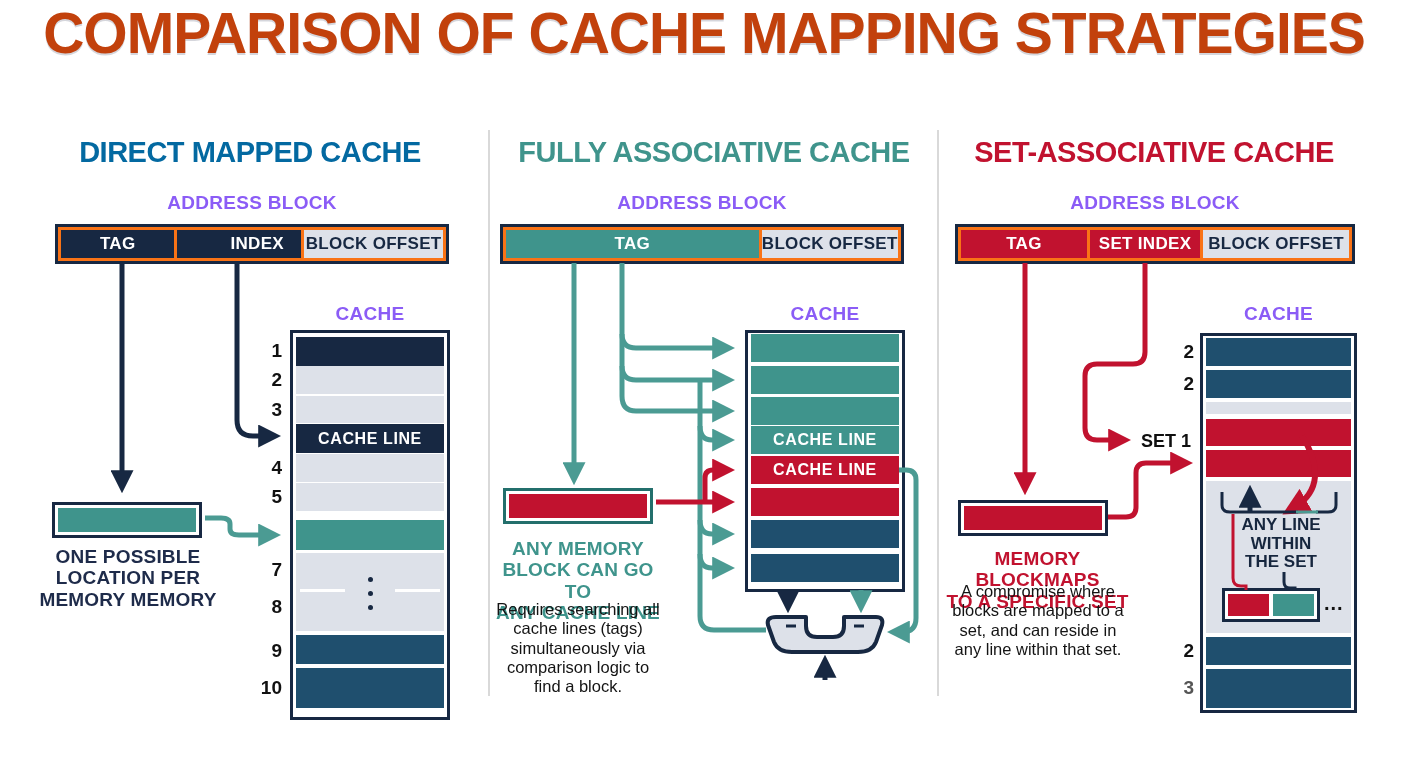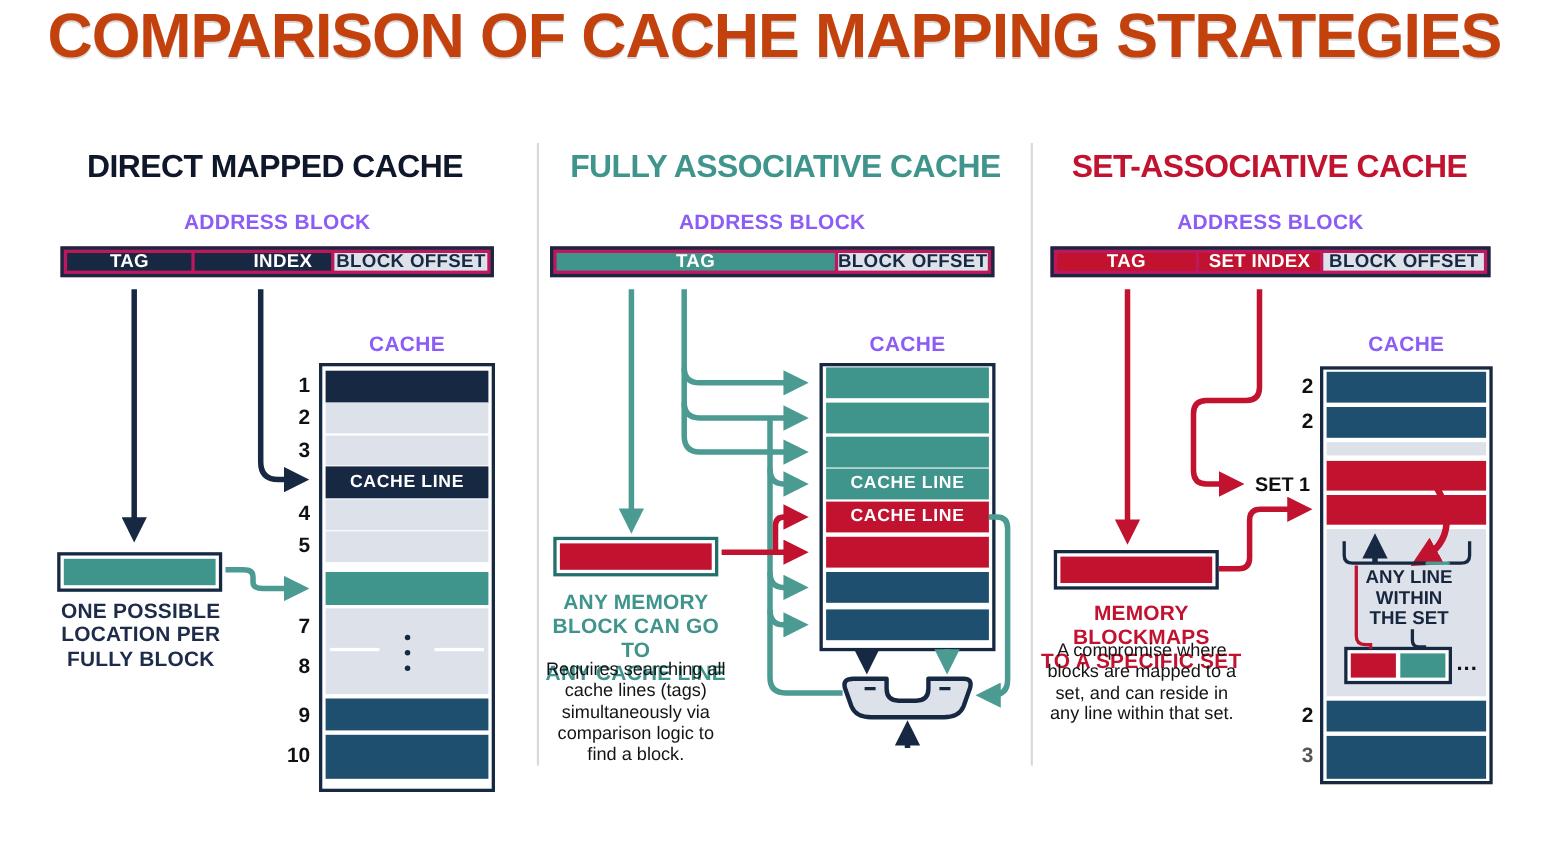--- a/index.html
+++ b/index.html
@@ -6,22 +6,22 @@
   #stage{position:relative;width:1408px;height:768px;background:#ffffff;overflow:hidden;
          font-family:"Liberation Sans", sans-serif;}
   .abs{position:absolute;}
   .ctr{text-align:center;}
   .pre{white-space:pre-line;}
   .title{left:0;top:40;width:1408px;text-align:center;font-size:57px;font-weight:bold;
          letter-spacing:-1px;color:#c2410c;text-shadow:0 2px 0 rgba(20,30,60,.18);}
   .colhead{font-size:29px;font-weight:bold;letter-spacing:-.5px;top:136px;text-align:center;}
   .divider{width:2px;background:#d9d9d9;top:130px;height:566px;}
   .label19{font-weight:bold;font-size:19px;color:#8b5cf6;letter-spacing:.3px;}
-  .addr{border:3px solid #172842;background:#be185d;display:flex;gap:3px;padding:3px;
-        box-sizing:border-box;height:28px;top:224px;}
+  .addr{border:3px solid #172842;background:#f97316;display:flex;gap:3px;padding:3px;
+        box-sizing:border-box;height:40px;top:224px;}
   .seg{display:flex;align-items:center;justify-content:center;font-weight:bold;font-size:17px;letter-spacing:.3px;}
   .seg-navy{background:#172842;color:#fff;}
   .seg-teal{background:#3f948c;color:#fff;}
   .seg-red{background:#c1122f;color:#fff;}
   .seg-light{background:#dde1e9;color:#172842;}
   .cachebox{border:3px solid #172842;background:#fff;box-sizing:border-box;}
   .row{position:absolute;}
   .navy{background:#172842;}
   .steel{background:#1f4f6e;}
   .teal{background:#3f948c;}
@@ -42,21 +42,21 @@
 </head>
 <body>
 
 <div id="stage">
 
   <div class="abs title">COMPARISON OF CACHE MAPPING STRATEGIES</div>
 
   <div class="abs divider" style="left:488px;"></div>
   <div class="abs divider" style="left:937px;"></div>
 
-  <div class="abs colhead" style="left:40px;width:420px;color:#0f172a;">DIRECT MAPPED CACHE</div>
+  <div class="abs colhead" style="left:40px;width:420px;color:#0369a1;">DIRECT MAPPED CACHE</div>
   <div class="abs colhead" style="left:494px;width:440px;color:#3f948c;">FULLY ASSOCIATIVE CACHE</div>
   <div class="abs colhead" style="left:940px;width:428px;color:#c1122f;">SET-ASSOCIATIVE CACHE</div>
 
   <div class="abs label19 ctr" style="left:55px;top:192px;width:394px;">ADDRESS BLOCK</div>
   <div class="abs addr" style="left:55px;width:394px;">
     <div class="seg seg-navy" style="flex:1.29;">TAG</div>
     <div class="seg seg-navy" style="flex:1;padding-left:36px;">INDEX</div>
     <div class="seg seg-light" style="flex:1.58;">BLOCK OFFSET</div>
   </div>
 
@@ -86,21 +86,21 @@
   <div class="num" style="left:248px;top:570px;">7</div>
   <div class="num" style="left:248px;top:607px;">8</div>
   <div class="num" style="left:248px;top:651px;">9</div>
   <div class="num" style="left:248px;top:688px;">10</div>
 
   <div class="abs memblock" style="left:52px;top:502px;width:150px;height:36px;">
     <div class="fill teal"></div>
   </div>
   <div class="abs callout-h ctr pre" style="left:28px;top:546px;width:200px;color:#1e2b4a;">ONE POSSIBLE
 LOCATION PER
-FULLY BLOCK</div>
+MEMORY MEMORY</div>
 
   <div class="abs label19 ctr" style="left:500px;top:192px;width:404px;">ADDRESS BLOCK</div>
   <div class="abs addr" style="left:500px;width:404px;">
     <div class="seg seg-teal" style="flex:1.85;">TAG</div>
     <div class="seg seg-light" style="flex:1;">BLOCK OFFSET</div>
   </div>
 
   <div class="abs label19 ctr" style="left:745px;top:303px;width:160px;">CACHE</div>
   <div class="abs cachebox" style="left:745px;top:330px;width:160px;height:262px;"></div>
   <div class="row teal" style="left:751px;top:334px;width:148px;height:28px;"></div>

